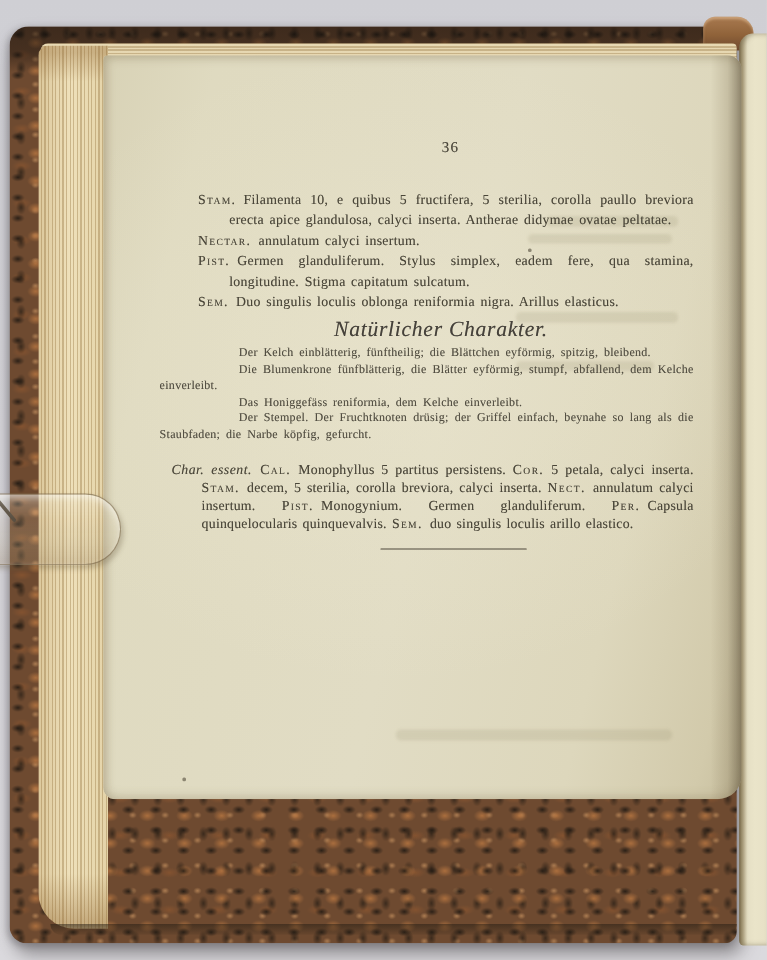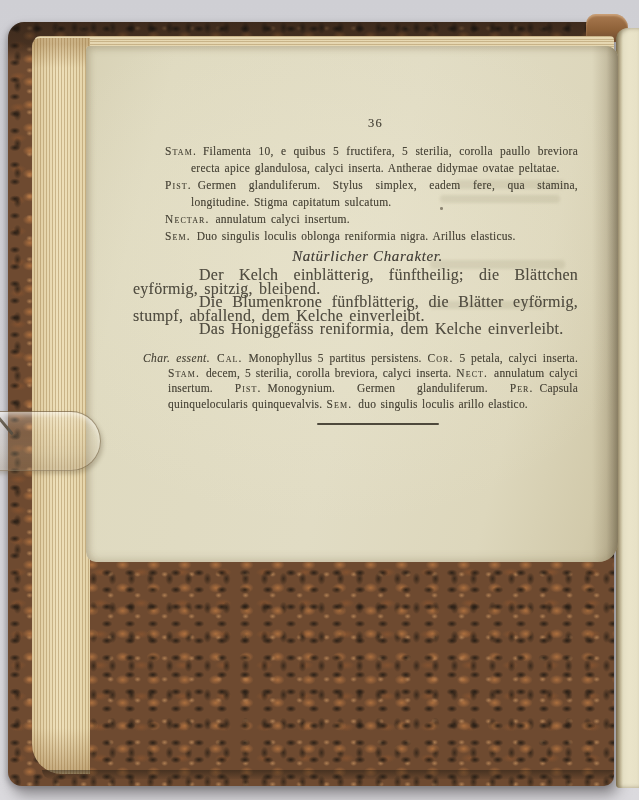--- a/index.html
+++ b/index.html
@@ -51,21 +51,21 @@
   }
   
   .facing-page{
     position:absolute;left:616px;top:28px;width:23px;height:760px;
     border-radius:12px 0 0 4px;
     background:linear-gradient(90deg,#8d7c59 0px,#b7aa85 2px,#e5dfc4 7px,#eae4c9 13px,#e7e1c6 100%);
     box-shadow:inset 3px 0 4px rgba(96,84,58,.5);
   }
   
   .page{
-    position:absolute;left:86px;top:46px;width:532px;height:516px;
+    position:absolute;left:86px;top:46px;width:532px;height:620px;
     border-radius:4px 12px 20px 10px;
     background:
       radial-gradient(ellipse 420px 330px at 46% 42%, rgba(236,231,208,.5), rgba(236,231,208,0) 80%),
       linear-gradient(104deg,#d8d2b6 0%,#dfdac0 14%,#e1dcc4 52%,#ddd7bc 78%,#d2caab 94%,#c6bd9d 100%);
     box-shadow:inset 3px 3px 7px rgba(130,112,80,.3), inset 0 -3px 8px rgba(140,124,92,.25);
     overflow:hidden;
   }
   .gutter{
     position:absolute;right:0;top:0;width:26px;height:100%;
     background:linear-gradient(90deg, rgba(120,105,75,0) 0%, rgba(120,105,75,.22) 55%, rgba(88,76,53,.55) 100%);
@@ -90,36 +90,36 @@
     position:absolute;left:-3px;top:414px;width:25px;height:2.5px;border-radius:2px;
     background:#40372c;transform:rotate(50deg);transform-origin:left center;z-index:29;
   }
 
   
   .content{position:absolute;left:57px;top:70px;width:435px;color:#4a4639;}
   .pageno{
     text-align:center;padding-left:30px;font-size:12.5px;letter-spacing:1.2px;color:#4c483c;
     text-shadow:0 0 .5px rgba(73,69,58,.5);
   }
-  .latin{margin-top:12px;}
+  .latin{margin-top:28px;}
   .latin p{
     margin:0 0 0 22px;padding-left:26px;text-indent:-26px;
     font-size:11.5px;line-height:17px;text-align:justify;
     letter-spacing:.25px;word-spacing:1.5px;
     text-shadow:0 0 .5px rgba(73,69,58,.45);
   }
   .sc{font-variant:small-caps;letter-spacing:1.1px;margin-right:6px;}
   .heading{
     margin-top:3px;text-align:center;padding-left:14px;
-    font-style:italic;font-size:15px;letter-spacing:.6px;color:#45413a;
+    font-style:italic;font-size:18px;letter-spacing:.6px;color:#45413a;
     text-shadow:0 0 .5px rgba(69,65,58,.5);
   }
   .german{margin-top:3px;margin-left:-10px;}
   .german p{
-    margin:0;font-size:16px;line-height:13.6px;text-align:justify;text-indent:66px;
+    margin:0;font-size:10px;line-height:13.6px;text-align:justify;text-indent:66px;
     letter-spacing:.25px;word-spacing:2px;color:#514d41;
     text-shadow:0 0 .5px rgba(81,77,65,.4);
   }
   .charessent{
     margin-top:15px;padding-left:25px;text-indent:-25px;
     font-size:11.5px;line-height:15.2px;text-align:justify;
     letter-spacing:.2px;word-spacing:1.2px;
     text-shadow:0 0 .5px rgba(73,69,58,.45);
   }
   .ce-label{font-style:italic;margin-right:7px;letter-spacing:.4px;}
@@ -155,29 +155,30 @@
     <div class="speck" style="left:66px;top:602px;"></div>
     <div class="speck" style="left:141px;top:679px;"></div>
     <div class="speck" style="left:405px;top:672px;"></div>
     <div class="speck" style="left:439px;top:678px;"></div>
     <div class="edge-mark" style="left:415px;top:721px;width:26px;height:3px;"></div>
 
     <div class="content">
       <div class="pageno">36</div>
       <div class="latin" id="latin">
           <p><span class="sc">Stam.</span>Filamenta 10, e quibus 5 fructifera, 5 sterilia, corolla paullo breviora erecta apice glandulosa, calyci inserta. Antherae didymae ovatae peltatae.</p>
+          <p><span class="sc">Nectar.</span>annulatum calyci insertum.</p>
           <p><span class="sc">Pist.</span>Germen glanduliferum. Stylus simplex, eadem fere, qua stamina, longitudine. Stigma capitatum sulcatum.</p>
-          <p><span class="sc">Nectar.</span>annulatum calyci insertum.</p>
           <p><span class="sc">Sem.</span>Duo singulis loculis oblonga reniformia nigra. Arillus elasticus.</p>
         </div>
       <div class="heading">Natürlicher Charakter.</div>
       <div class="german" id="german">
           <p>Der Kelch einblätterig, fünftheilig; die Blättchen eyförmig, spitzig, bleibend.</p>
           <p>Die Blumenkrone fünfblätterig, die Blätter eyförmig, stumpf, abfallend, dem Kelche einverleibt.</p>
           <p>Das Honiggefäss reniformia, dem Kelche einverleibt.</p>
+          <p>Der Stempel. Der Fruchtknoten drüsig; der Griffel einfach, beynahe so lang als die Staubfaden; die Narbe köpfig, gefurcht.</p>
         </div>
       <p class="charessent" id="charessent"><span class="ce-label">Char. essent.</span><span class="sc">Cal.</span>Monophyllus 5 partitus persistens.  <span class="sc">Cor.</span>5 petala, calyci inserta.  <span class="sc">Stam.</span>decem, 5 sterilia, corolla breviora, calyci inserta.  <span class="sc">Nect.</span>annulatum calyci insertum.  <span class="sc">Pist.</span>Monogynium. Germen glanduliferum.  <span class="sc">Per.</span>Capsula quinquelocularis quinquevalvis.  <span class="sc">Sem.</span>duo singulis loculis arillo elastico.  </p>
       <div class="rule"></div>
     </div>
   </div>
 
   <div class="under-shadow"></div>
   <div class="wire"></div>
   <div class="clip"></div>
 </div>

